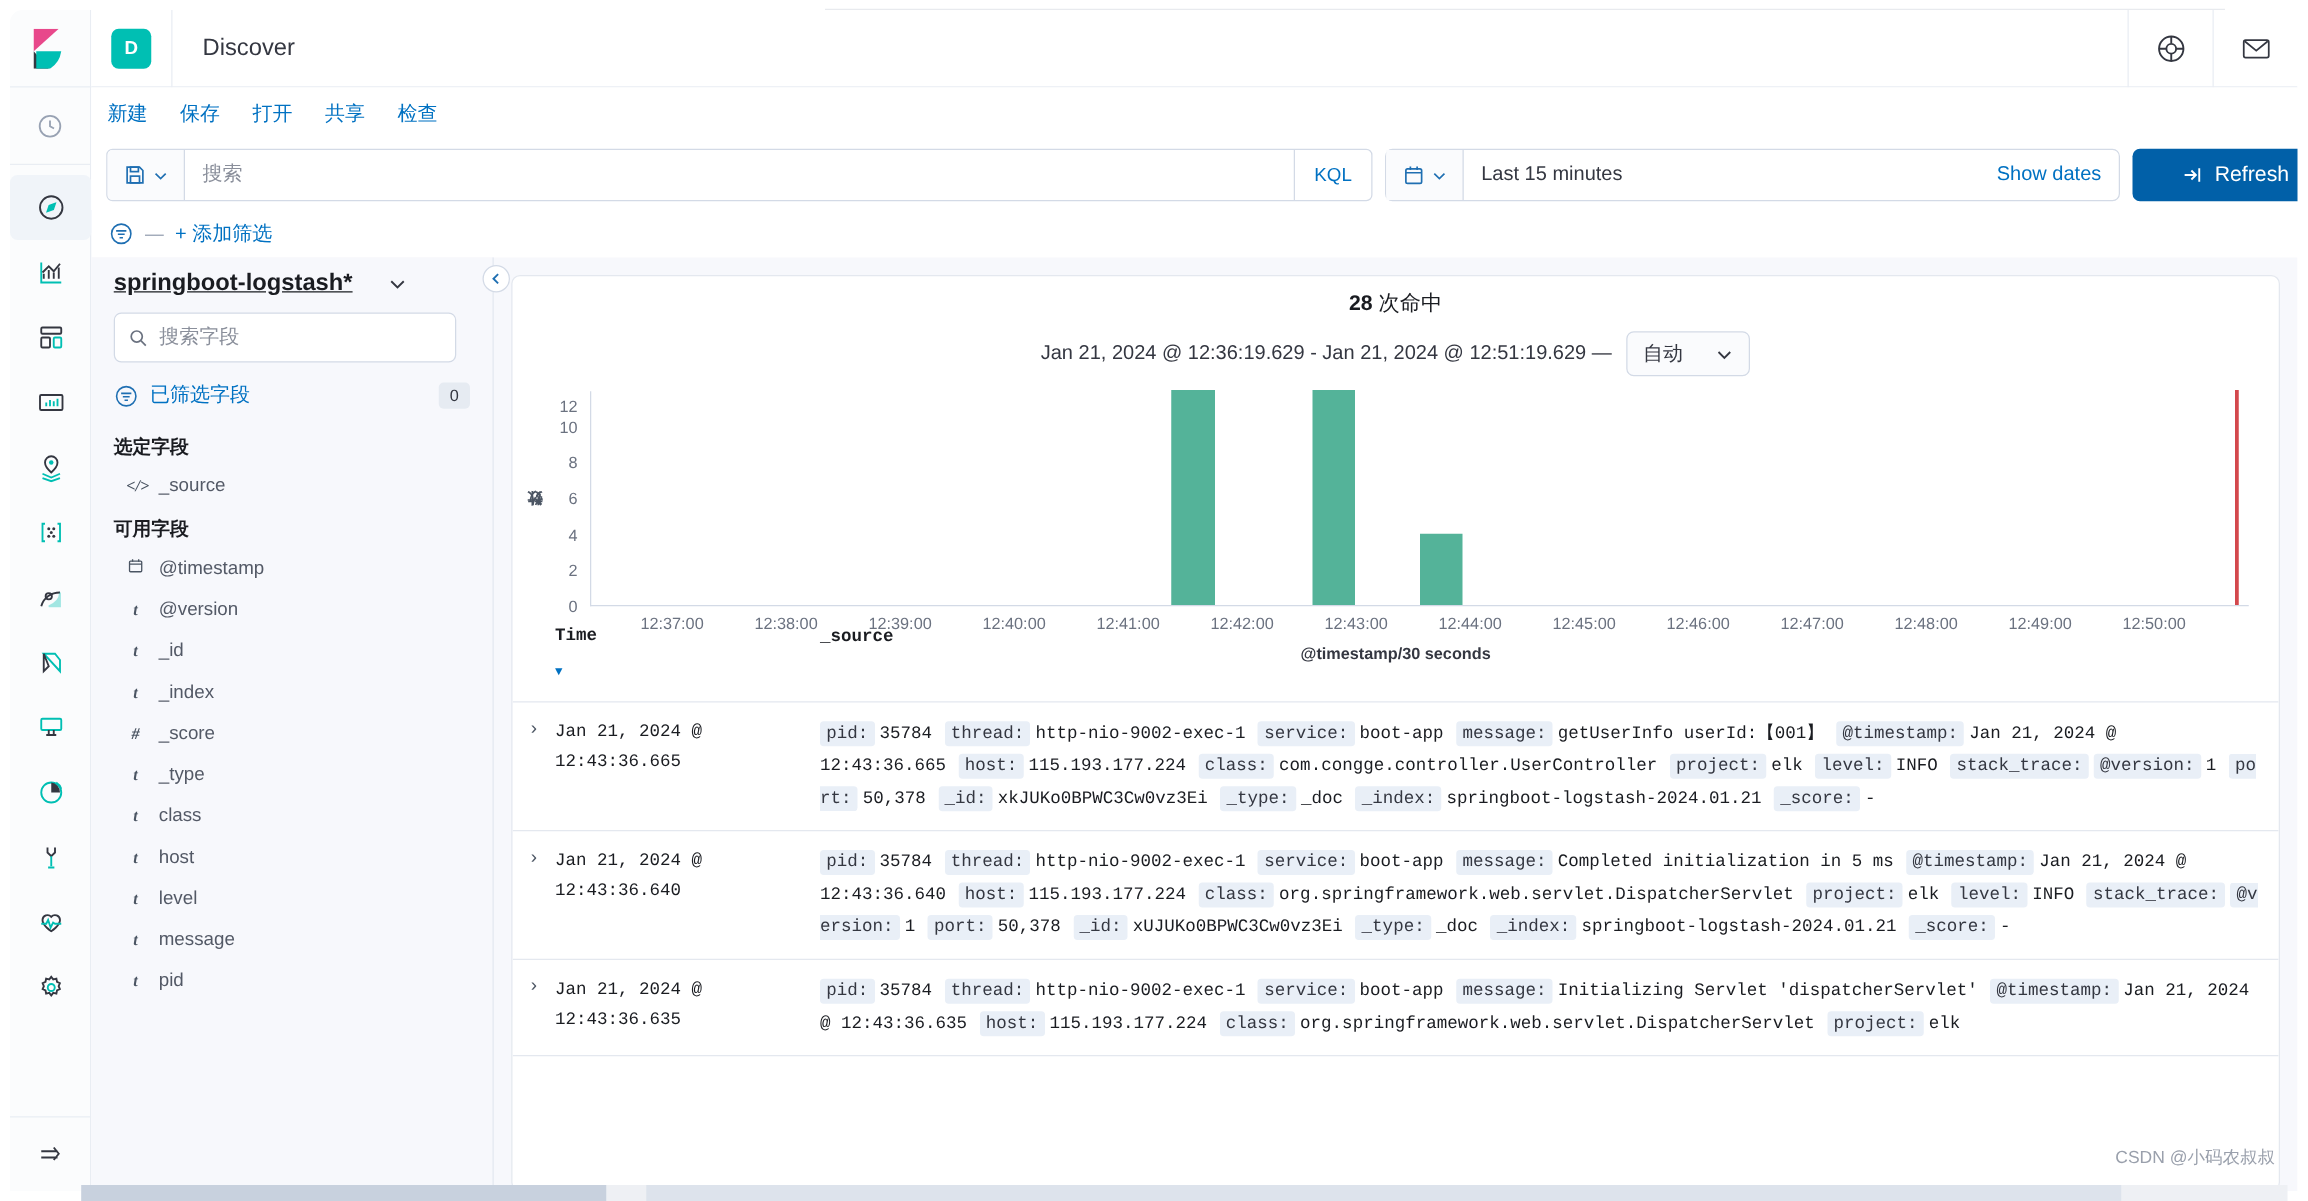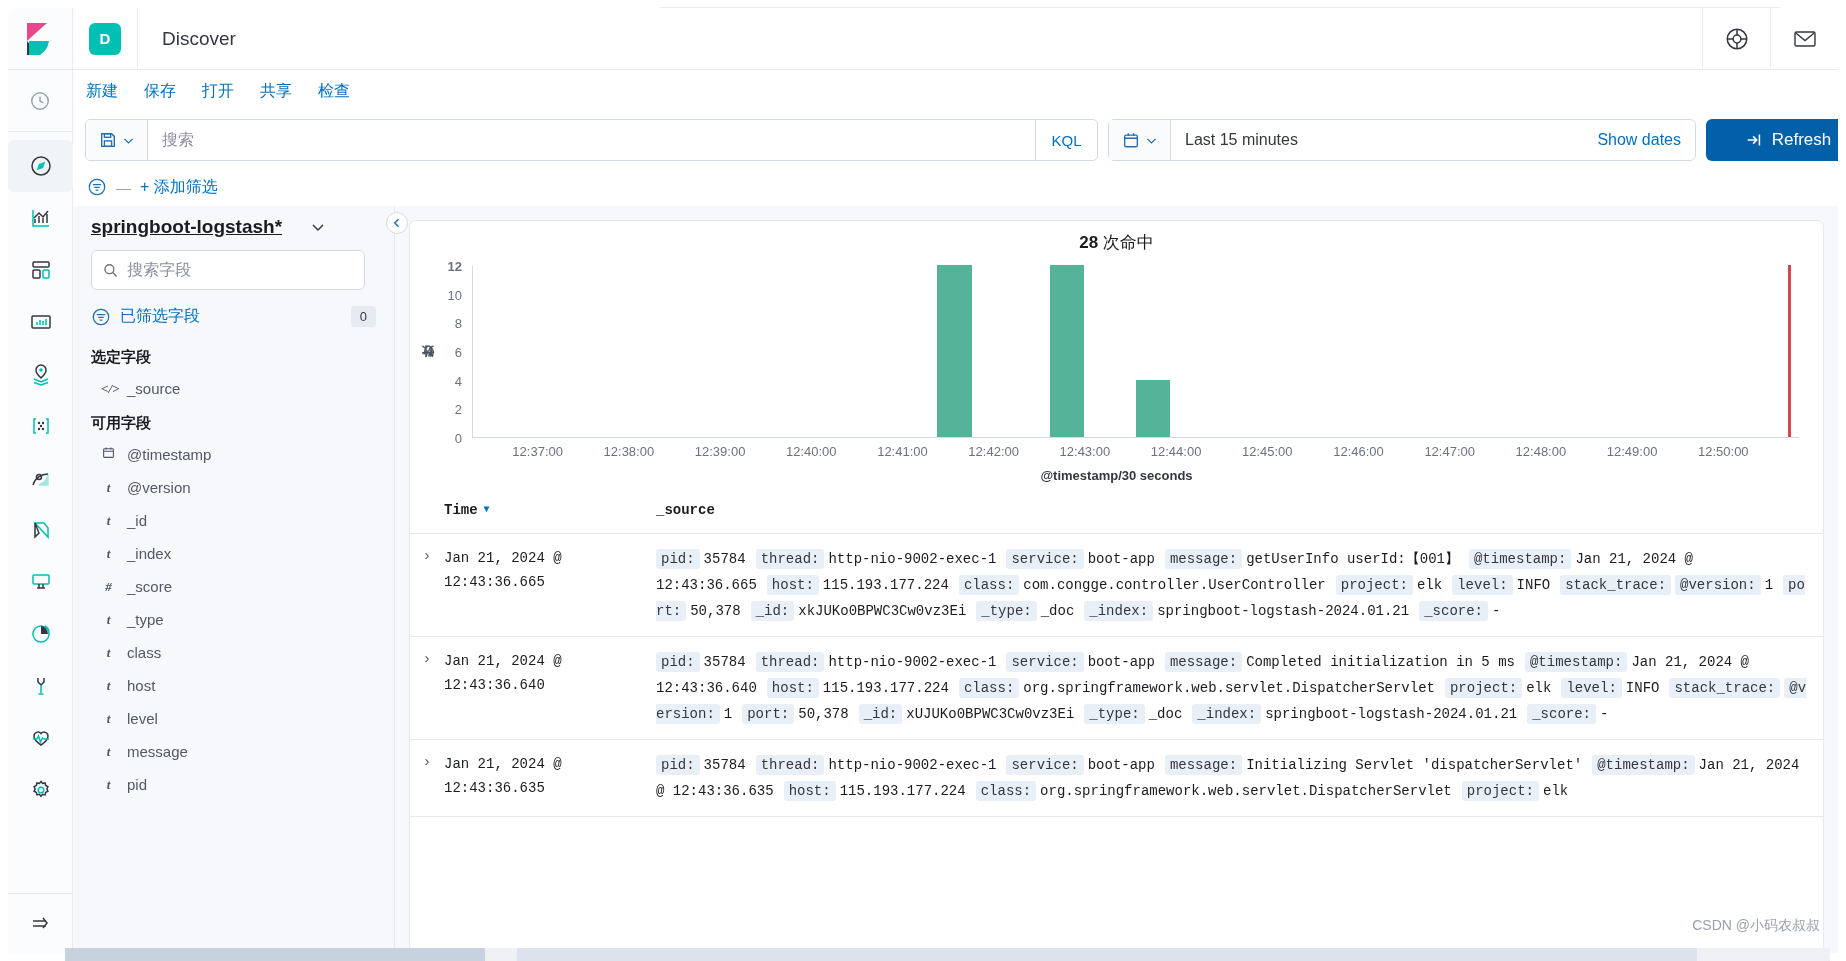--- a/index.html
+++ b/index.html
@@ -284,21 +284,21 @@
   }
 
   
   .doc-table { position: absolute; left: 0; right: 0; top: 268px; bottom: 0; overflow: hidden; }
   .doc-head {
     display: flex; padding: 8px 0 10px 0;
     border-bottom: 1px solid #e4e8ef;
     font-size: 15px; font-weight: 700; color: #1a1c21;
   }
   .doc-head .c-exp { width: 34px; }
-  .doc-head .c-time { width: 212px; display: flex; align-items: center; gap: 6px; }
+  .doc-head .c-time { width: 212px; display: flex; gap: 6px; flex-direction: column; }
   .doc-head .c-src { flex: 1; }
   .sort-caret { color: #0071c2; font-size: 10px; }
 
   .doc-row {
     display: flex; border-bottom: 1px solid #e4e8ef;
     padding: 12px 0 12px 0;
   }
   .c-exp { width: 34px; text-align: center; color: #4b5563; font-size: 15px; cursor: pointer; }
   .c-time {
     width: 212px; font-family: "Liberation Mono", monospace;
@@ -638,31 +638,40 @@
     </div>
 
     <div class="main-panel">
       <div class="panel-card">
 
         <div class="hits-title">
           <b>28</b>
           <span>次命中</span>
         </div>
 
+        <div class="hits-sub">
+          <span>Jan 21, 2024 @ 12:36:19.629 - Jan 21, 2024 @ 12:51:19.629 —</span>
+          <div class="interval-select">
+            <span>自动</span>
+            <svg width="15" height="15" viewBox="0 0 16 16" fill="none" stroke="#343741" stroke-width="1.6">
+              <path d="M3 6 l5 5 l5 -5"></path>
+            </svg>
+          </div>
+        </div>
 
         <div class="chart-area">
           <div class="y-axis-title">计数</div>
           <div class="y-labels" id="y-labels">
               <span style="top: 172px;">0</span>
               <span style="top: 143.333px;">2</span>
               <span style="top: 114.667px;">4</span>
               <span style="top: 86px;">6</span>
               <span style="top: 57.3333px;">8</span>
               <span style="top: 28.6667px;">10</span>
-              <span style="top: 0px; font-weight: bold;">12</span>
+              <span style="top: 12px;">12</span>
             </div>
           <div class="plot" id="plot">
               <div class="bar" style="background: rgb(84, 179, 153); left: 35%; width: 2.6%; height: 172px;"></div>
               <div class="bar" style="background: rgb(84, 179, 153); left: 43.5%; width: 2.6%; height: 172px;"></div>
               <div class="bar" style="background: rgb(84, 179, 153); left: 50%; width: 2.6%; height: 57.3333px;"></div>
               <div class="now-line" style="background: rgb(211, 72, 77); left: 99.2%; height: 172px;"></div>
             </div>
           <div class="x-labels" id="x-labels">
               <span style="left: 4.94845%;">12:37:00</span>
               <span style="left: 11.8213%;">12:38:00</span>

